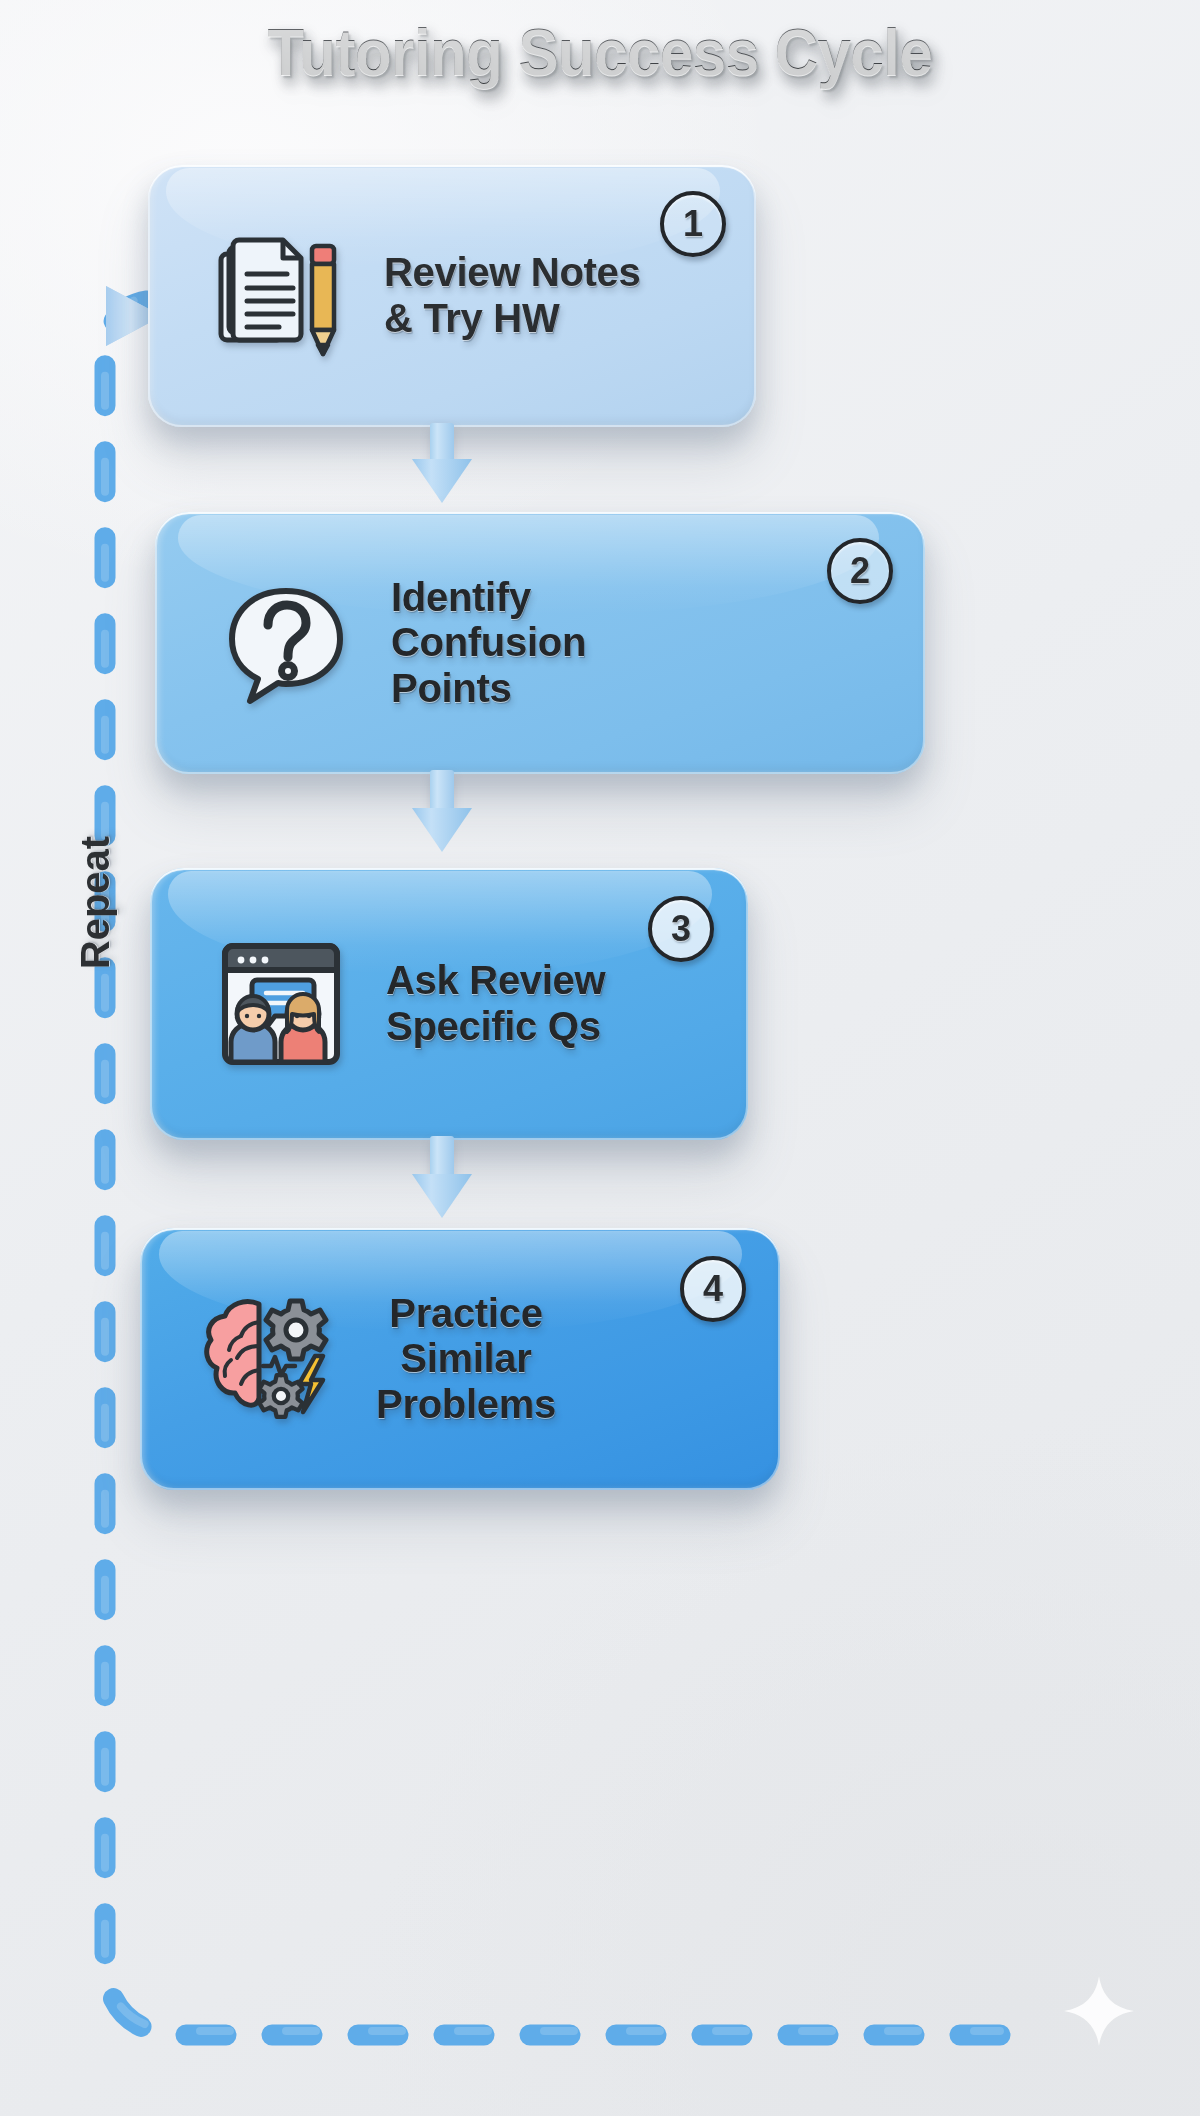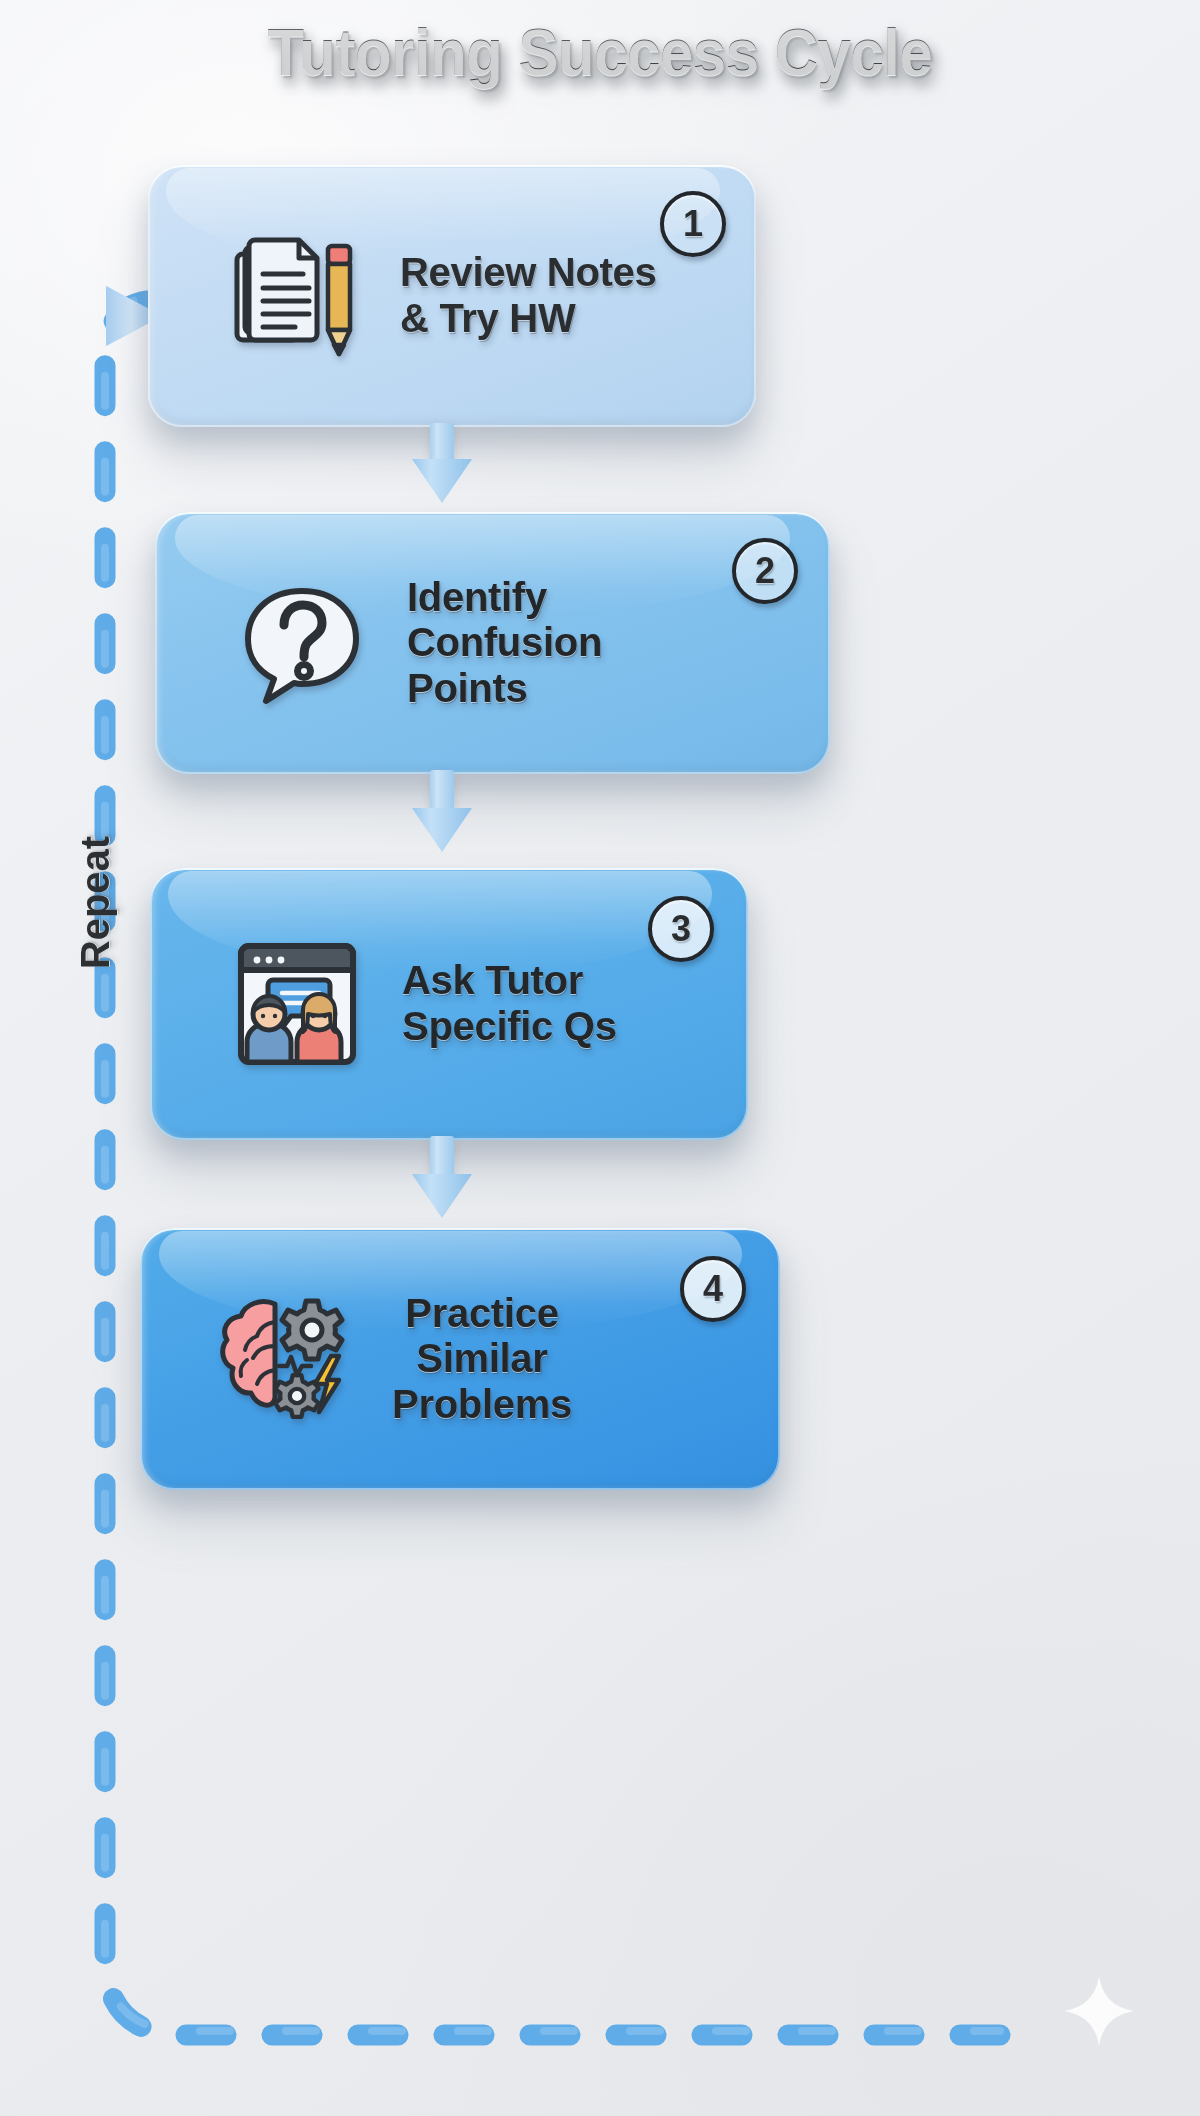--- a/index.html
+++ b/index.html
@@ -63,33 +63,33 @@
   }
   .card .edge{
     position:absolute; inset:0; border-radius:34px;
     border:2px solid rgba(255,255,255,.42);
     pointer-events:none;
   }
 
   #card1 { left:148px; top:165px;  width:608px; height:262px; }
   #card1 .face{ background:linear-gradient(160deg,#cfe2f6 0%,#c3dcf4 38%,#bcd8f2 70%,#b2d2ef 100%); }
 
-  #card2 { left:155px; top:512px;  width:675px; height:262px; }
+  #card2 { left:155px; top:512px;  width:770px; height:262px; }
   #card2 .face{ background:linear-gradient(160deg,#95cbf0 0%,#86c3ee 40%,#7dbeec 72%,#74b8e9 100%); }
 
   #card3 { left:150px; top:868px;  width:598px; height:272px; }
   #card3 .face{ background:linear-gradient(160deg,#68b6ec 0%,#5aafea 42%,#52a9e8 74%,#4aa3e5 100%); }
 
   #card4 { left:140px; top:1228px; width:640px; height:262px;text-align:center; }
   #card4 .face{ background:linear-gradient(160deg,#52ace9 0%,#459fe6 42%,#3c98e4 74%,#3591e1 100%); }
 
   .card .inner{
     position:absolute; inset:0;
     display:flex; align-items:center;
-    padding-left:72px; gap:30px;
+    padding-left:56px; gap:30px;
   }
 
   .icon-box{ width:150px; flex:0 0 150px; display:flex; align-items:center; justify-content:center; }
   .icon-box svg{ display:block; filter: drop-shadow(2px 4px 3px rgba(40,55,75,.28)); }
 
   .card-label{
     font-size:40px; font-weight:bold; line-height:1.14;
     color:#2b2e31;
     letter-spacing:-0.3px;
     white-space:pre-line;
@@ -281,21 +281,21 @@
           <circle cx="30" cy="78" r="2.2" fill="#2b3136"></circle>
             <circle cx="42" cy="78" r="2.2" fill="#2b3136"></circle>
 
           <path d="M64 124 v-20 a18 18 0 0 1 18 -18 h8 a18 18 0 0 1 18 18 v20 z" fill="#ed8076" stroke="#2b3136" stroke-width="5" stroke-linejoin="round"></path>
           <circle cx="86" cy="76" r="16" fill="#f5cdab" stroke="#2b3136" stroke-width="5"></circle>
           <path d="M70 72 a16 16 0 0 1 32 0 v22 q-5 -4 -5 -18 q-11 3 -22 0 q0 14 -5 18 z" fill="#dbab6a" stroke="#2b3136" stroke-width="4" stroke-linejoin="round"></path>
           <circle cx="80" cy="78" r="2.2" fill="#2b3136"></circle>
             <circle cx="92" cy="78" r="2.2" fill="#2b3136"></circle>
         </svg>
       </div>
-      <div class="card-label">Ask Tutor
+      <div class="card-label">Ask Review
 Specific Qs</div>
     </div>
     <div class="badge">3</div>
   </div>
 
   <div class="connector" id="conn3">
     <div class="stem"></div>
     <div class="head"></div>
   </div>
 

